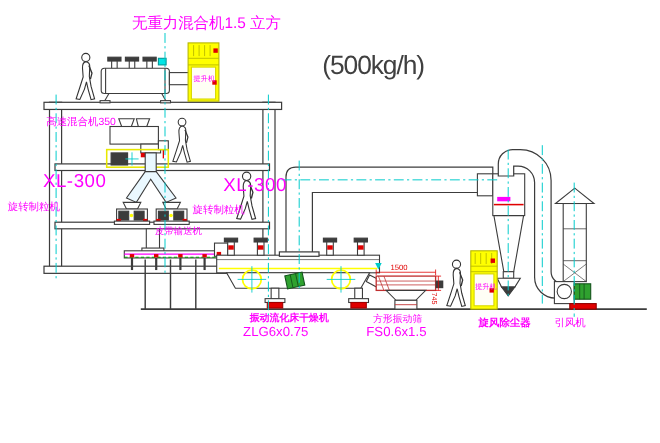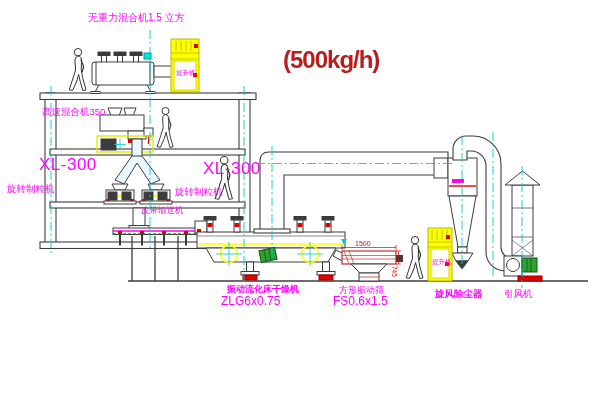--- a/index.html
+++ b/index.html
@@ -5,24 +5,24 @@
   html,body{margin:0;padding:0;background:#ffffff;}
   .stage{
     position:relative;width:600px;height:403px;background:#ffffff;
     overflow:hidden;font-family:"Liberation Sans",sans-serif;
   }
   .stage svg{position:absolute;left:0;top:0;}
   .lbl{position:absolute;color:#FF00FF;line-height:1;white-space:nowrap;}
   .lbl.red{color:#E00000;}
   .title-row{position:absolute;left:283px;top:46px;display:flex;align-items:center;color:#C83434;}
   .title-zh{font-size:13.5px;font-weight:700;letter-spacing:-0.5px;}
-  .title-cap{font-size:24px;font-weight:700;margin-left:0;letter-spacing:-1px;color:#b91c1c;}
+  .title-cap{font-size:24px;font-weight:400;margin-left:10px;letter-spacing:-1px;color:#404040;}
   .fs17{font-size:17px;letter-spacing:0.5px;margin-left:28px;}
   .fs16{font-size:12px;}
-  .fs10{font-size:10px;}
+  .fs10{font-size:14px;margin-left:32px;}
   .fs95{font-size:9.5px;}
   .fs9{font-size:9px;}
   .fs85{font-size:8.5px;}
   .fs7{font-size:7px;}
   .fs65{font-size:6.5px;}
   .rot90{transform:rotate(90deg);transform-origin:0 0;}
 </style>
 </head>
 <body>
 

